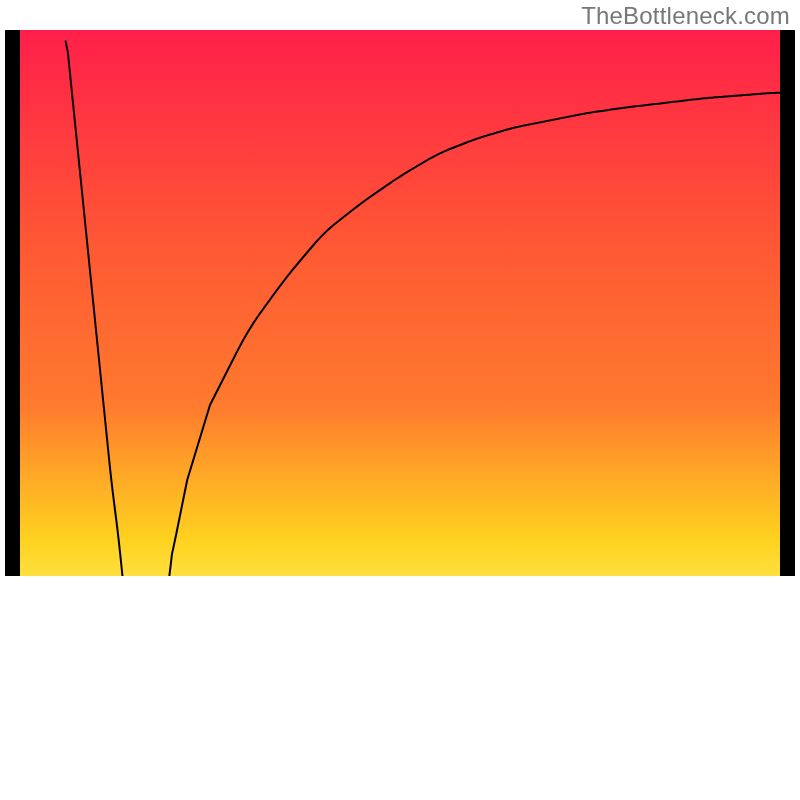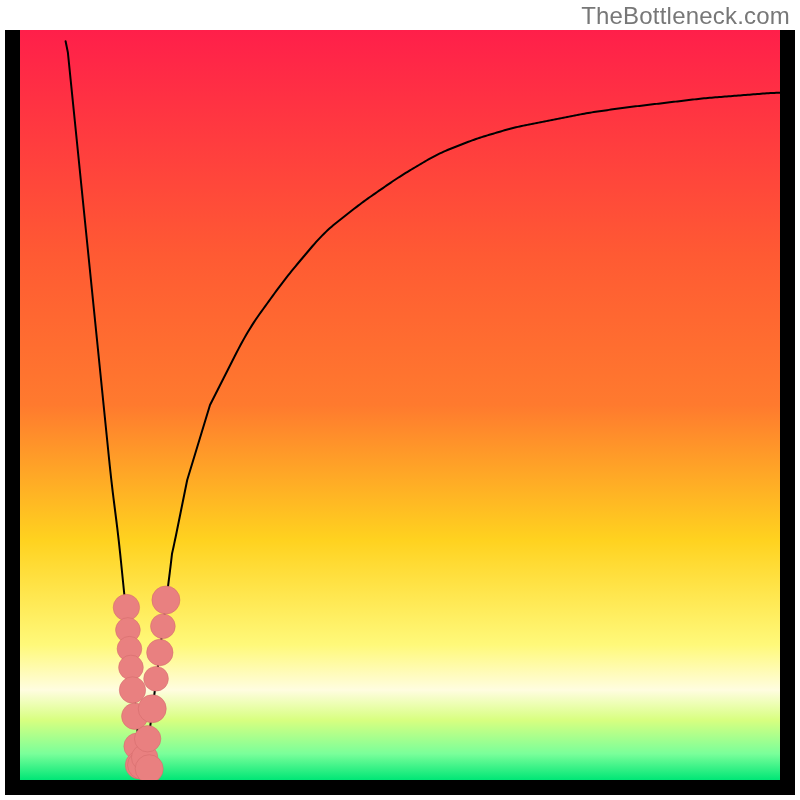--- a/index.html
+++ b/index.html
@@ -3,21 +3,21 @@
 <meta charset="utf-8">
 <style>
   body {
     margin: 0;
     padding: 0;
     background: #fff;
   }
   .stage {
     position: relative;
     width: 800px;
-    height: 800px;
+    height: 576px;
     background: #fff;
     overflow: hidden;
   }
   .watermark {
     position: absolute;
     top: 2px;
     right: 10px;
     font-family: Arial, Helvetica, sans-serif;
     font-size: 24px;
     color: #777;

